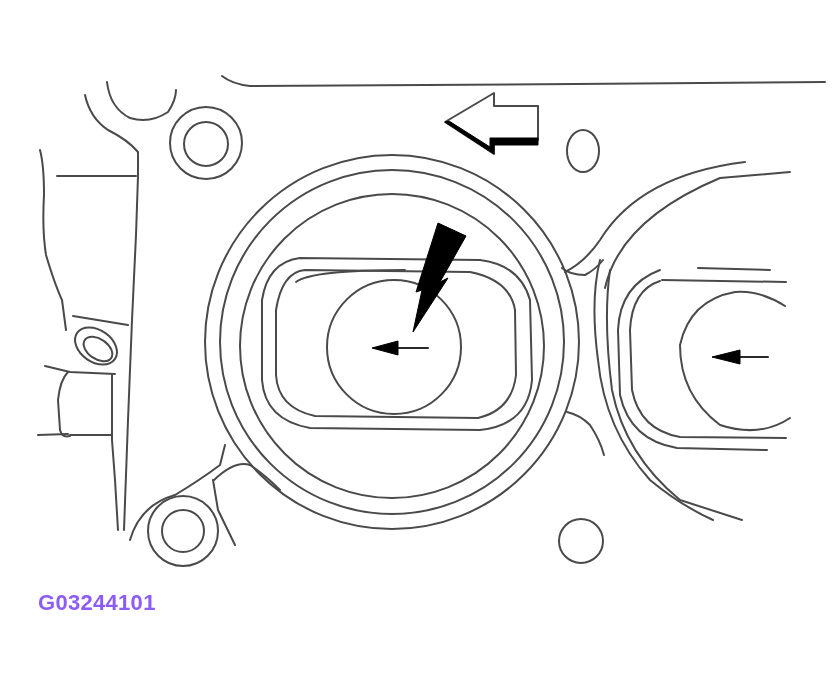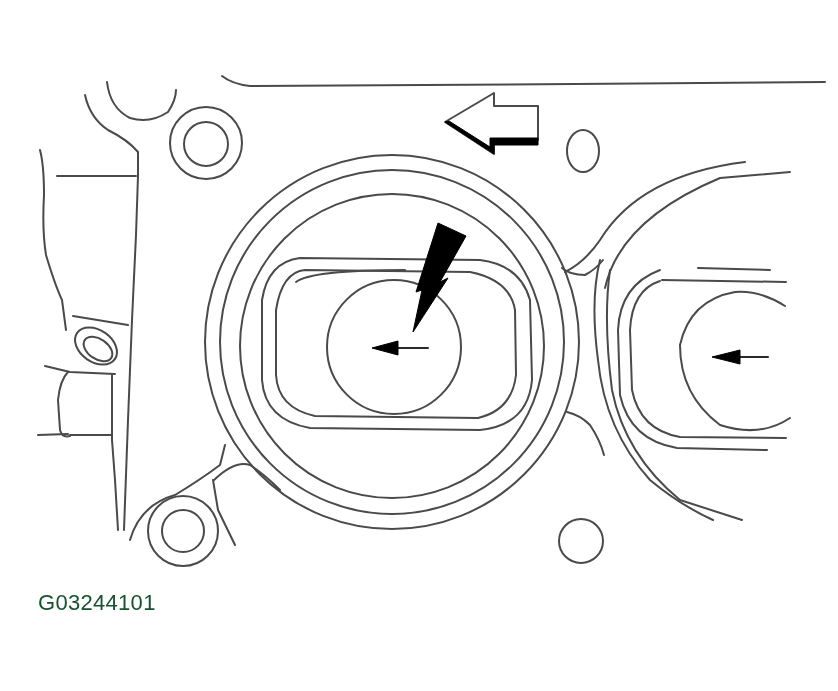--- a/index.html
+++ b/index.html
@@ -39,22 +39,22 @@
       fill: #000000;
       stroke: #000000;
       stroke-width: 1;
       stroke-linejoin: miter;
     }
     .fig-label {
       position: absolute;
       left: 38px;
       top: 592px;
       font-size: 22px;
-      font-weight: normal;
-      color: #14532d;
+      font-weight: bold;
+      color: #8b5cf6;
       letter-spacing: 0.3px;
       line-height: 1;
     }
   </style>
 </head>
 <body>
 
 <svg id="diagram" viewBox="0 0 838 691" xmlns="http://www.w3.org/2000/svg">
 
   <g>

